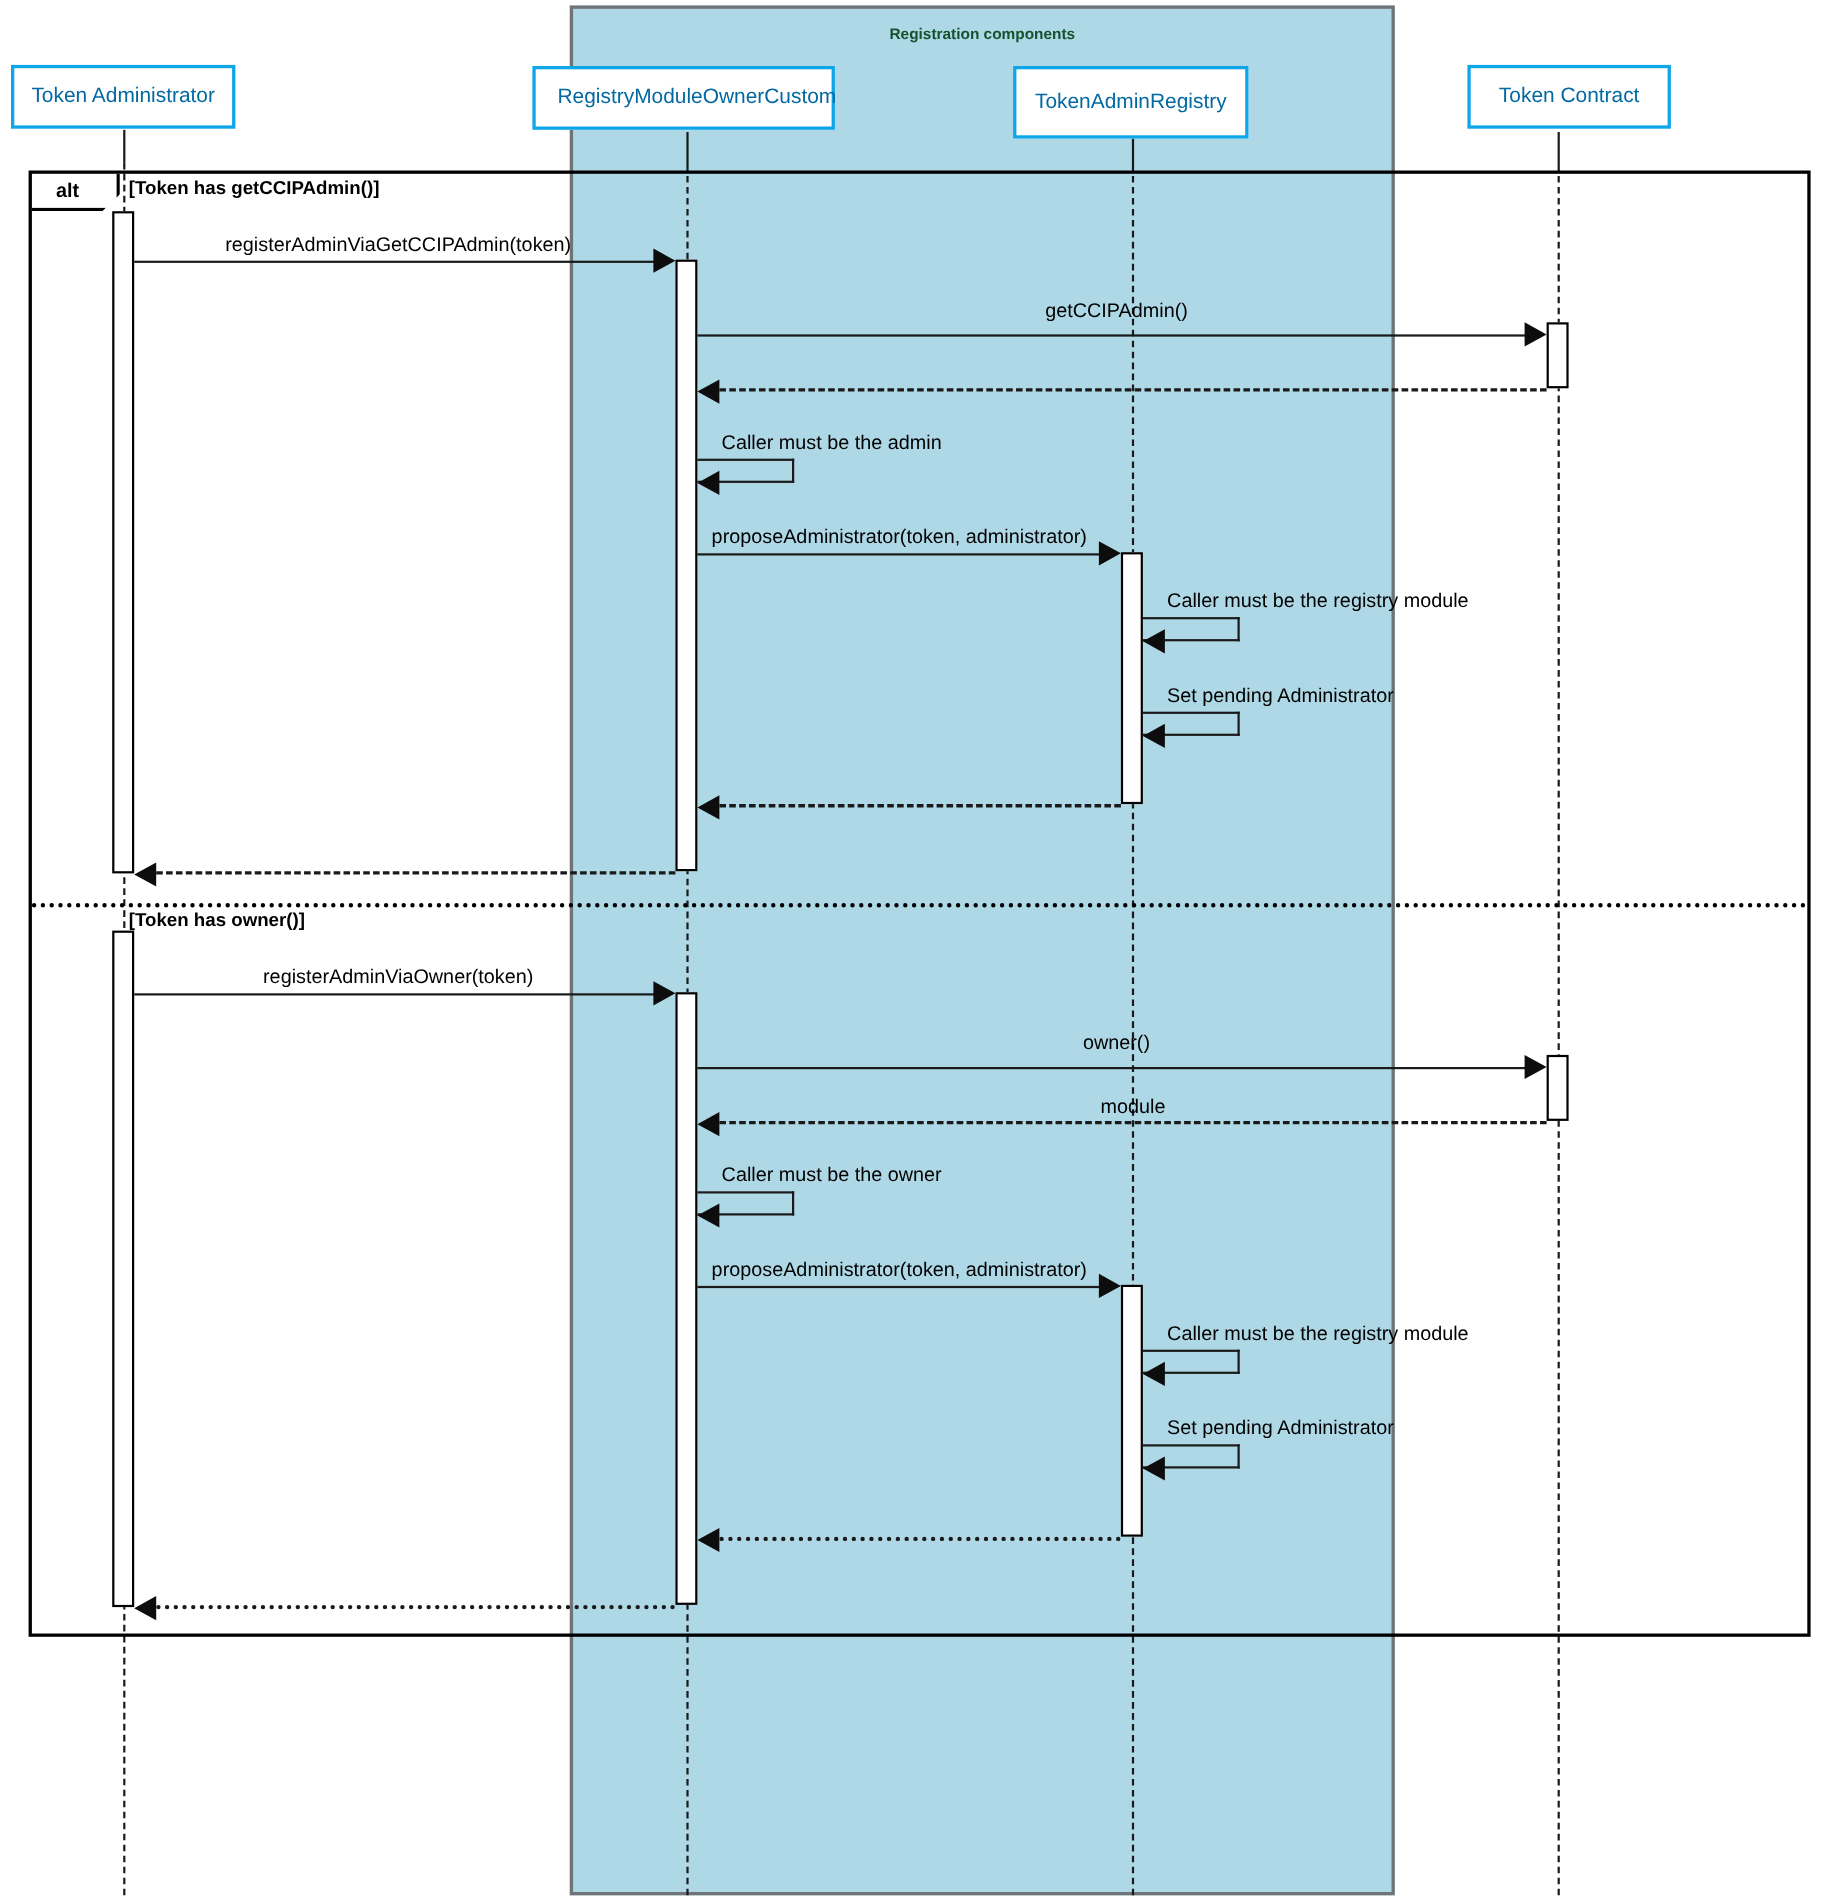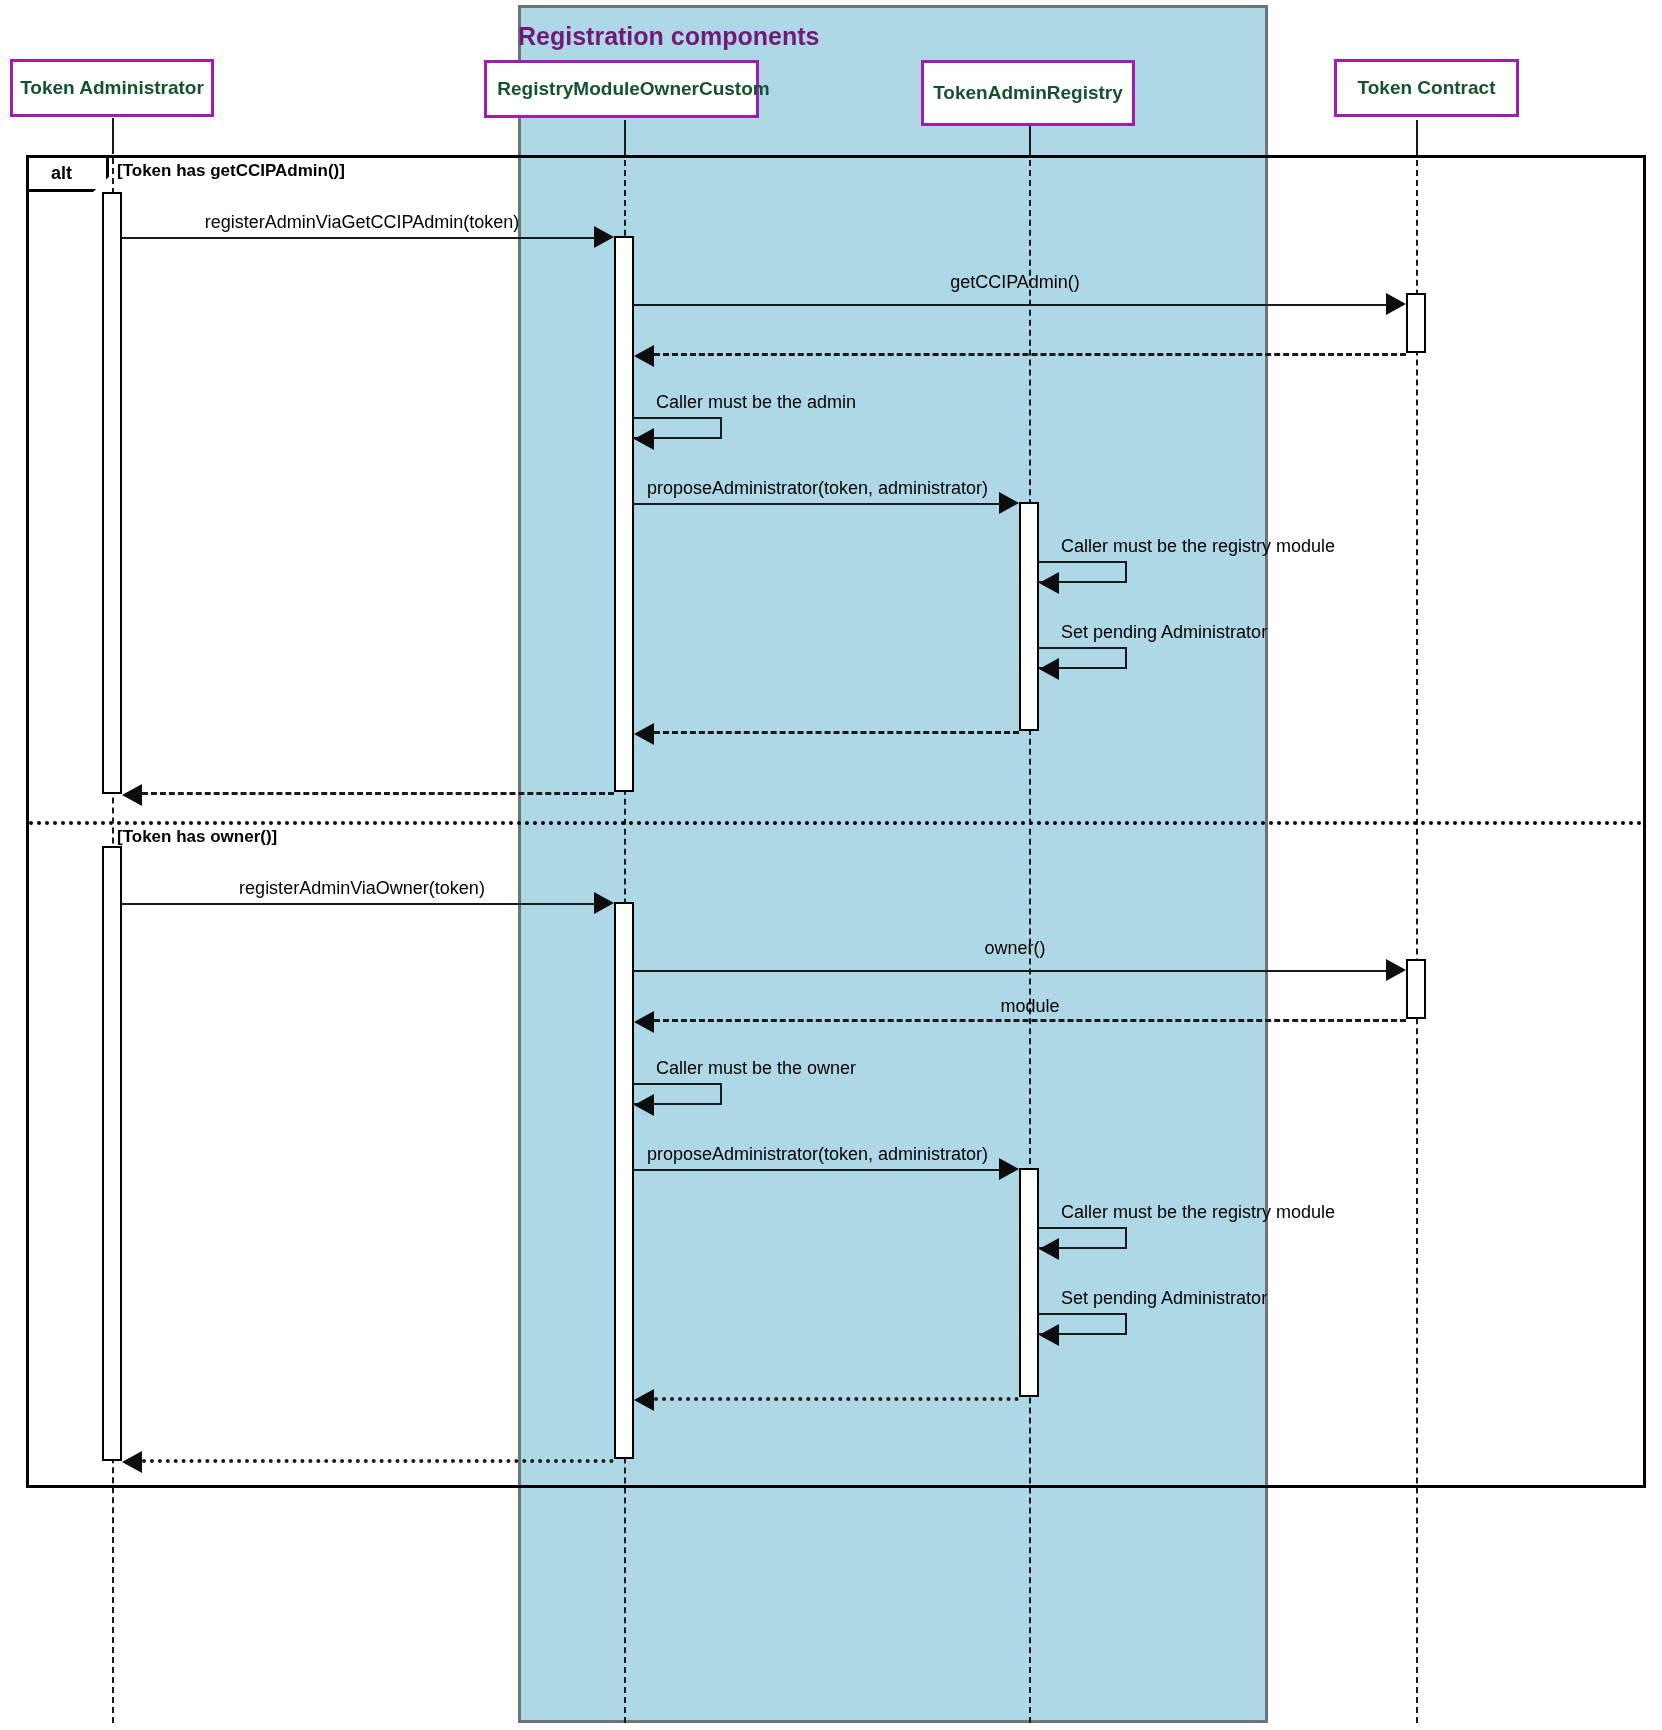--- a/index.html
+++ b/index.html
@@ -20,39 +20,39 @@
 
   
   .group-box {
     position: absolute;
     background: #aed8e6;
     border: 3px solid #6f7477;
     box-sizing: border-box;
   }
   .group-title {
     position: absolute;
-    font-size: 25px;
+    text-align: center;
+    font-size: 14px;
     font-weight: bold;
-    color: #701a75;
+    color: #14532d;
     white-space: nowrap;
   }
 
   
   .participant {
     position: absolute;
     box-sizing: border-box;
     background: #ffffff;
-    border: 3px solid #a21caf;
+    border: 3px solid #0ea5e9;
     display: flex;
     align-items: center;
     justify-content: center;
     font-size: 19px;
-    color: #14532d;
-    white-space: nowrap;
-    font-weight: bold;
+    color: #0369a1;
+    white-space: nowrap;
   }
 
   
   .lifeline {
     position: absolute;
     width: 0;
     border-left: 2px dashed #1a1a1a;
   }
   .lifeline-solid {
     position: absolute;

